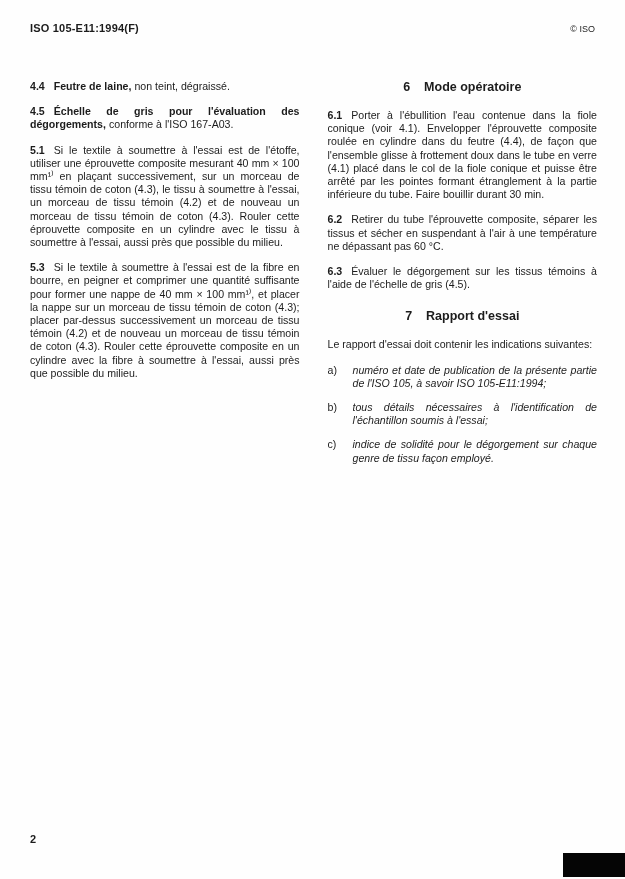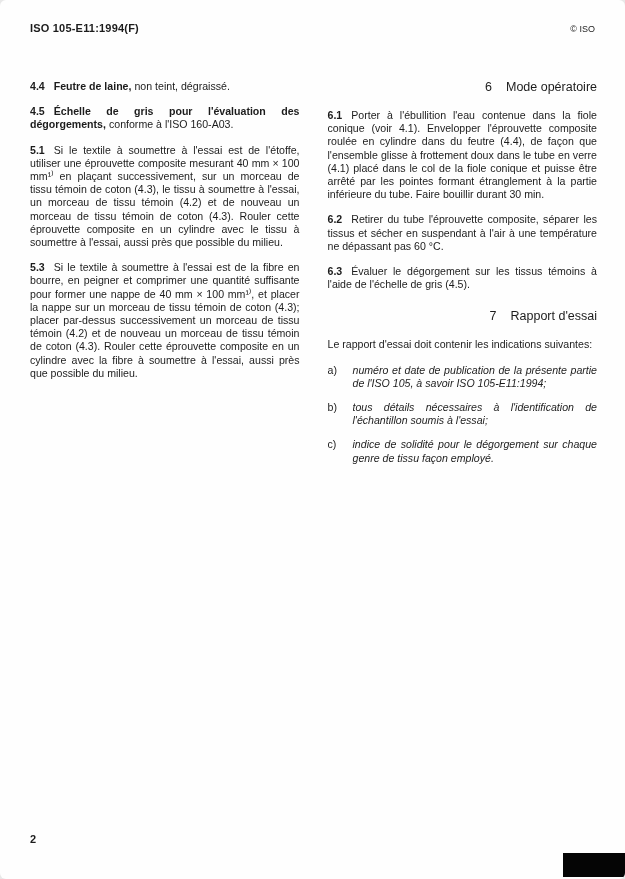--- a/index.html
+++ b/index.html
@@ -5,21 +5,20 @@
   * { margin: 0; padding: 0; box-sizing: border-box; }
   html, body { background: #e8e8e8; }
   body { font-family: "Liberation Sans", sans-serif; }
   .page {
     position: relative;
     width: 625px;
     height: 879px;
     background: #fefefe;
     color: #1c1c1c;
     overflow: hidden;
-    border-radius: 6px;
   }
   .header {
     position: absolute;
     top: 22px;
     left: 30px;
     right: 30px;
     display: flex;
     justify-content: space-between;
     align-items: baseline;
   }
@@ -35,23 +34,23 @@
   }
   .col {
     flex: 1;
     font-size: 10.6px;
     line-height: 13.2px;
     text-align: justify;
   }
   .col > :first-child { margin-top: 0; }
   h2 {
     font-size: 12.5px;
-    font-weight: normal;
+    font-weight: bold;
     margin: 18px 0 15px 0;
-    text-align: right;
+    text-align: center;
     line-height: 14px;
   }
   .hnum { margin-right: 14px; }
   p.para { margin-bottom: 12px; }
   .pnum { margin-right: 9px; }
   .pterm { margin-right: 3px; }
   .pterm:empty { display: none; margin: 0; }
   .intro { margin-bottom: 12px; }
   .list-item {
     display: flex;
@@ -84,21 +83,21 @@
     <span class="doc-ref">ISO 105-E11:1994(F)</span>
     <span class="copyright">© ISO</span>
   </div>
 
   <div class="columns">
 
     <div class="col">
 
       <p class="para"><b class="pnum">4.4</b><b class="pterm">Feutre de laine,</b><span>non teint, dégraissé.</span></p>
 
-      <p class="para"><b class="pnum">4.5</b><b class="pterm">Échelle de gris pour l'évaluation des dégorgements,</b><span>conforme à l'ISO 160-A03.</span></p>
+      <p class="para"><b class="pnum">4.5</b><b class="pterm">Échelle de gris pour l'évaluation des dégorgements,</b><span>conforme à l'ISO 167-A03.</span></p>
 
 
       <p class="para"><b class="pnum">5.1</b><span>Si le textile à soumettre à l'essai est de l'étoffe, utiliser une éprouvette composite mesurant 40 mm × 100 mm¹⁾ en plaçant successivement, sur un morceau de tissu témoin de coton (4.3), le tissu à soumettre à l'essai, un morceau de tissu témoin (4.2) et de nouveau un morceau de tissu témoin de coton (4.3). Rouler cette éprouvette composite en un cylindre avec le tissu à soumettre à l'essai, aussi près que possible du milieu.</span></p>
 
 
       <p class="para"><b class="pnum">5.3</b><span>Si le textile à soumettre à l'essai est de la fibre en bourre, en peigner et comprimer une quantité suffisante pour former une nappe de 40 mm × 100 mm¹⁾, et placer la nappe sur un morceau de tissu témoin de coton (4.3); placer par-dessus successivement un morceau de tissu témoin (4.2) et de nouveau un morceau de tissu témoin de coton (4.3). Rouler cette éprouvette composite en un cylindre avec la fibre à soumettre à l'essai, aussi près que possible du milieu.</span></p>
 
     </div>
 
     <div class="col">

